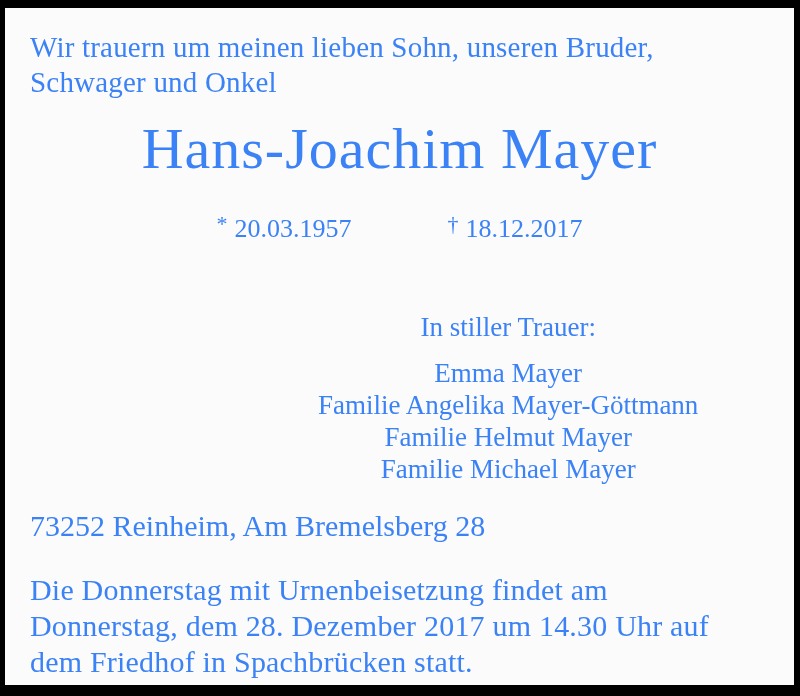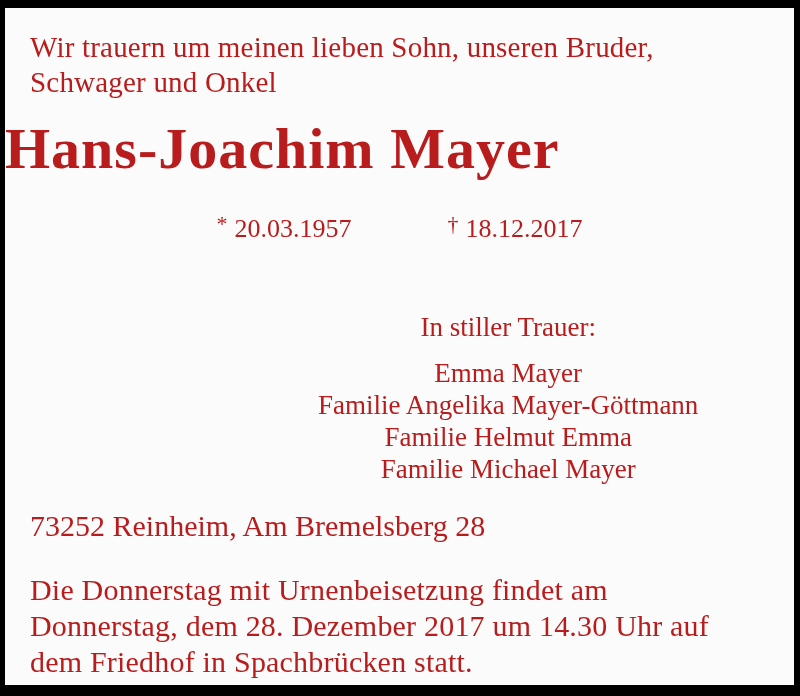--- a/index.html
+++ b/index.html
@@ -15,38 +15,38 @@
     background: #000000;
     overflow: hidden;
   }
   .card {
     position: absolute;
     top: 8px;
     left: 5px;
     right: 6px;
     bottom: 11px;
     background: #fbfbfb;
-    color: #b91c1c;
+    color: #3b82f6;
   }
   .intro {
     position: absolute;
     left: 25px;
     top: 22px;
     font-size: 29px;
     line-height: 35px;
     letter-spacing: 0.2px;
   }
   .deceased-name {
     position: absolute;
     left: 0;
     top: 110px;
     width: 100%;
-    text-align: left;
+    text-align: center;
     font-size: 58px;
-    font-weight: 700;
+    font-weight: 400;
     letter-spacing: 1px;
     line-height: 62px;
   }
   .dates-row {
     position: absolute;
     left: 0;
     top: 200px;
     width: 100%;
     display: flex;
     justify-content: center;
@@ -111,21 +111,21 @@
       </div>
       <div class="date-item">
         <span class="date-symbol">†</span><span>18.12.2017</span>
       </div>
     </div>
 
     <div class="condolence">
       <div class="mourning-heading">In stiller Trauer:</div>
       <div class="mourner">Emma Mayer</div>
       <div class="mourner">Familie Angelika Mayer-Göttmann</div>
-      <div class="mourner">Familie Helmut Emma</div>
+      <div class="mourner">Familie Helmut Mayer</div>
       <div class="mourner">Familie Michael Mayer</div>
     </div>
 
     <div class="address">73252 Reinheim, Am Bremelsberg 28</div>
 
     <div class="funeral">
       <div>Die Donnerstag mit Urnenbeisetzung findet am</div>
       <div>Donnerstag, dem 28. Dezember 2017 um 14.30 Uhr auf</div>
       <div>dem Friedhof in Spachbrücken statt.</div>
     </div>

